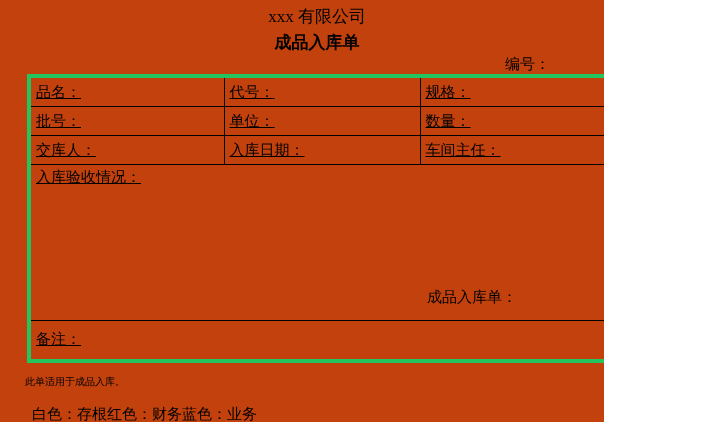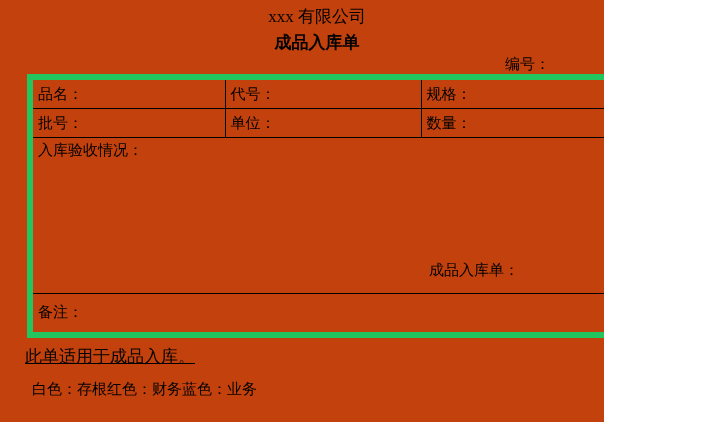--- a/index.html
+++ b/index.html
@@ -40,21 +40,22 @@
     text-align: right;
     padding-right: 57px;
     font-size: 15px;
     line-height: 18px;
   }
   table.form {
     margin-top: 1px;
     width: 580px;
     border-collapse: collapse;
     table-layout: fixed;
-    border: 6px solid #22c55e;
+    border: 4px solid #22c55e;
+    text-decoration: underline;
   }
   table.form td {
     border: 1px solid #000000;
     font-size: 15px;
     padding: 0 2px 0 5px;
     vertical-align: middle;
     overflow: hidden;
   }
   tr.row-basic td { height: 28px; }
   tr.row-tall td {
@@ -70,23 +71,22 @@
   }
   .sig-label {
     position: absolute;
     left: 396px;
     bottom: 13px;
     white-space: nowrap;
   }
   .usage-note {
     margin-top: 9px;
     margin-left: -2px;
-    font-size: 17px;
+    font-size: 10px;
     line-height: 19px;
-    text-decoration: underline;
   }
   .legend {
     display: flex;
     margin-top: 14px;
     padding-left: 5px;
     font-size: 15px;
     line-height: 19px;
   }
   .legend span { white-space: nowrap; }
 </style>
@@ -126,20 +126,31 @@
           <td>
             <span>批号：</span>
           </td>
           <td>
             <span>单位：</span>
           </td>
           <td>
             <span>数量：</span>
           </td>
         </tr>
+        <tr class="row-basic">
+          <td>
+            <span>交库人：</span>
+          </td>
+          <td>
+            <span>入库日期：</span>
+          </td>
+          <td>
+            <span>车间主任：</span>
+          </td>
+        </tr>
         <tr class="row-tall">
           <td colspan="3">
             <span>入库验收情况：</span>
             <span class="sig-label">成品入库单：</span>
           </td>
         </tr>
         <tr class="row-remarks">
           <td colspan="3">
             <span>备注：</span>
           </td>

